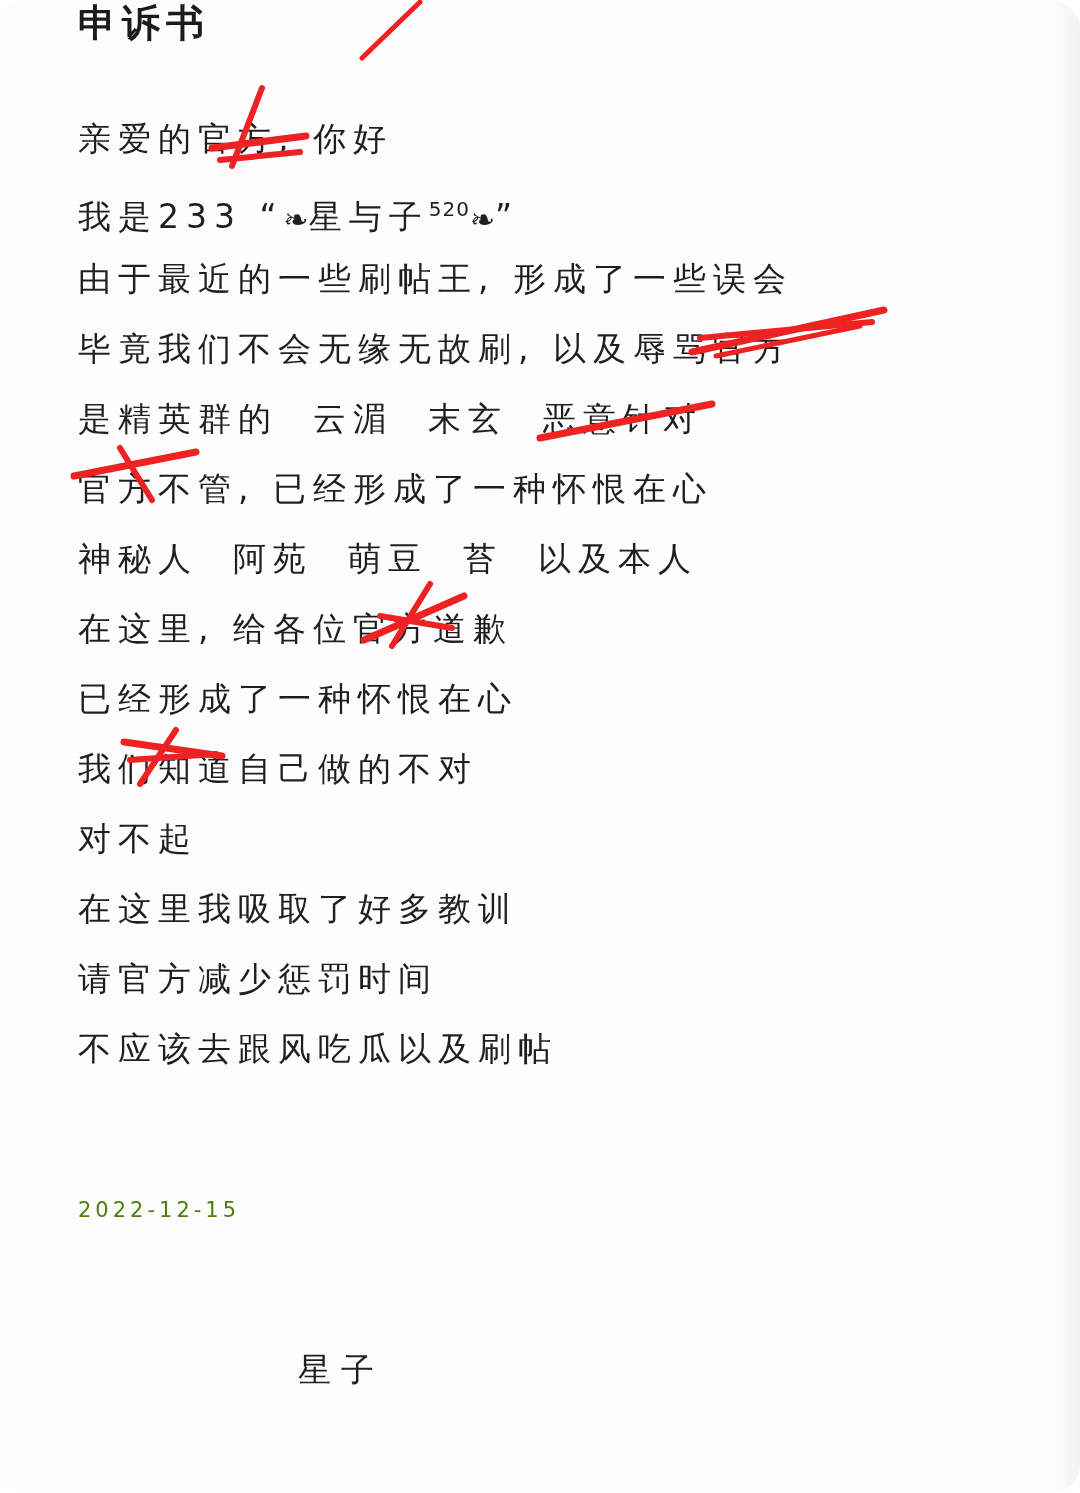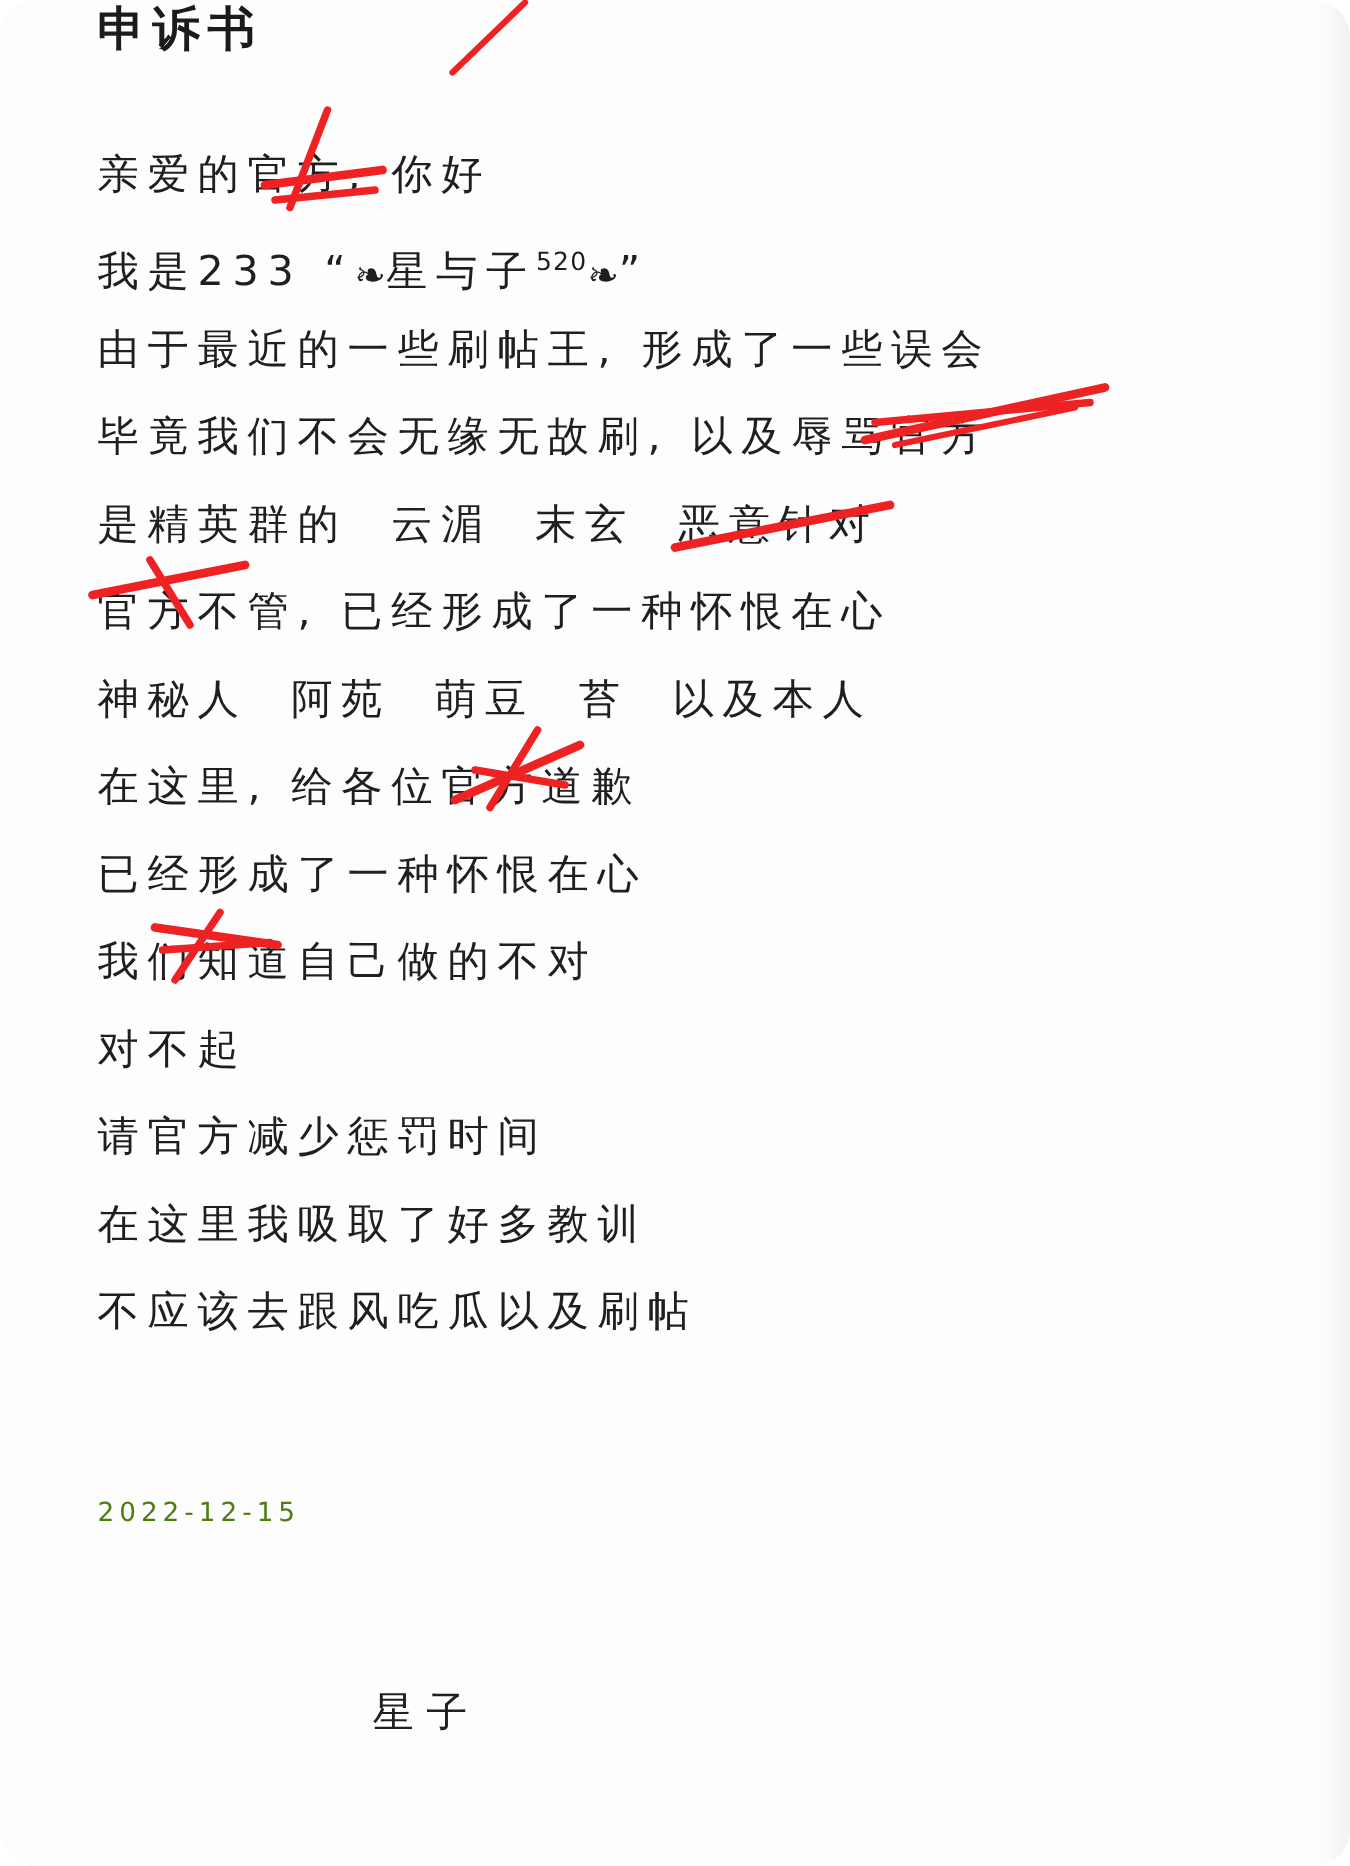--- a/index.html
+++ b/index.html
@@ -114,22 +114,22 @@
 
       <div class="line">由于最近的一些刷帖王, 形成了一些误会</div>
       <div class="line">毕竟我们不会无缘无故刷, 以及辱骂官方</div>
       <div class="line">是精英群的  云湄  末玄  恶意针对</div>
       <div class="line">官方不管, 已经形成了一种怀恨在心</div>
       <div class="line">神秘人  阿苑  萌豆  苔  以及本人</div>
       <div class="line">在这里, 给各位官方道歉</div>
       <div class="line">已经形成了一种怀恨在心</div>
       <div class="line">我们知道自己做的不对</div>
       <div class="line">对不起</div>
+      <div class="line">在这里我吸取了好多教训</div>
       <div class="line">请官方减少惩罚时间</div>
-      <div class="line">在这里我吸取了好多教训</div>
       <div class="line">不应该去跟风吃瓜以及刷帖</div>
 
     </div>
 
     <div class="date-line">2022-12-15</div>
 
     <div class="sign-line">星子</div>
 
   </div>
 

